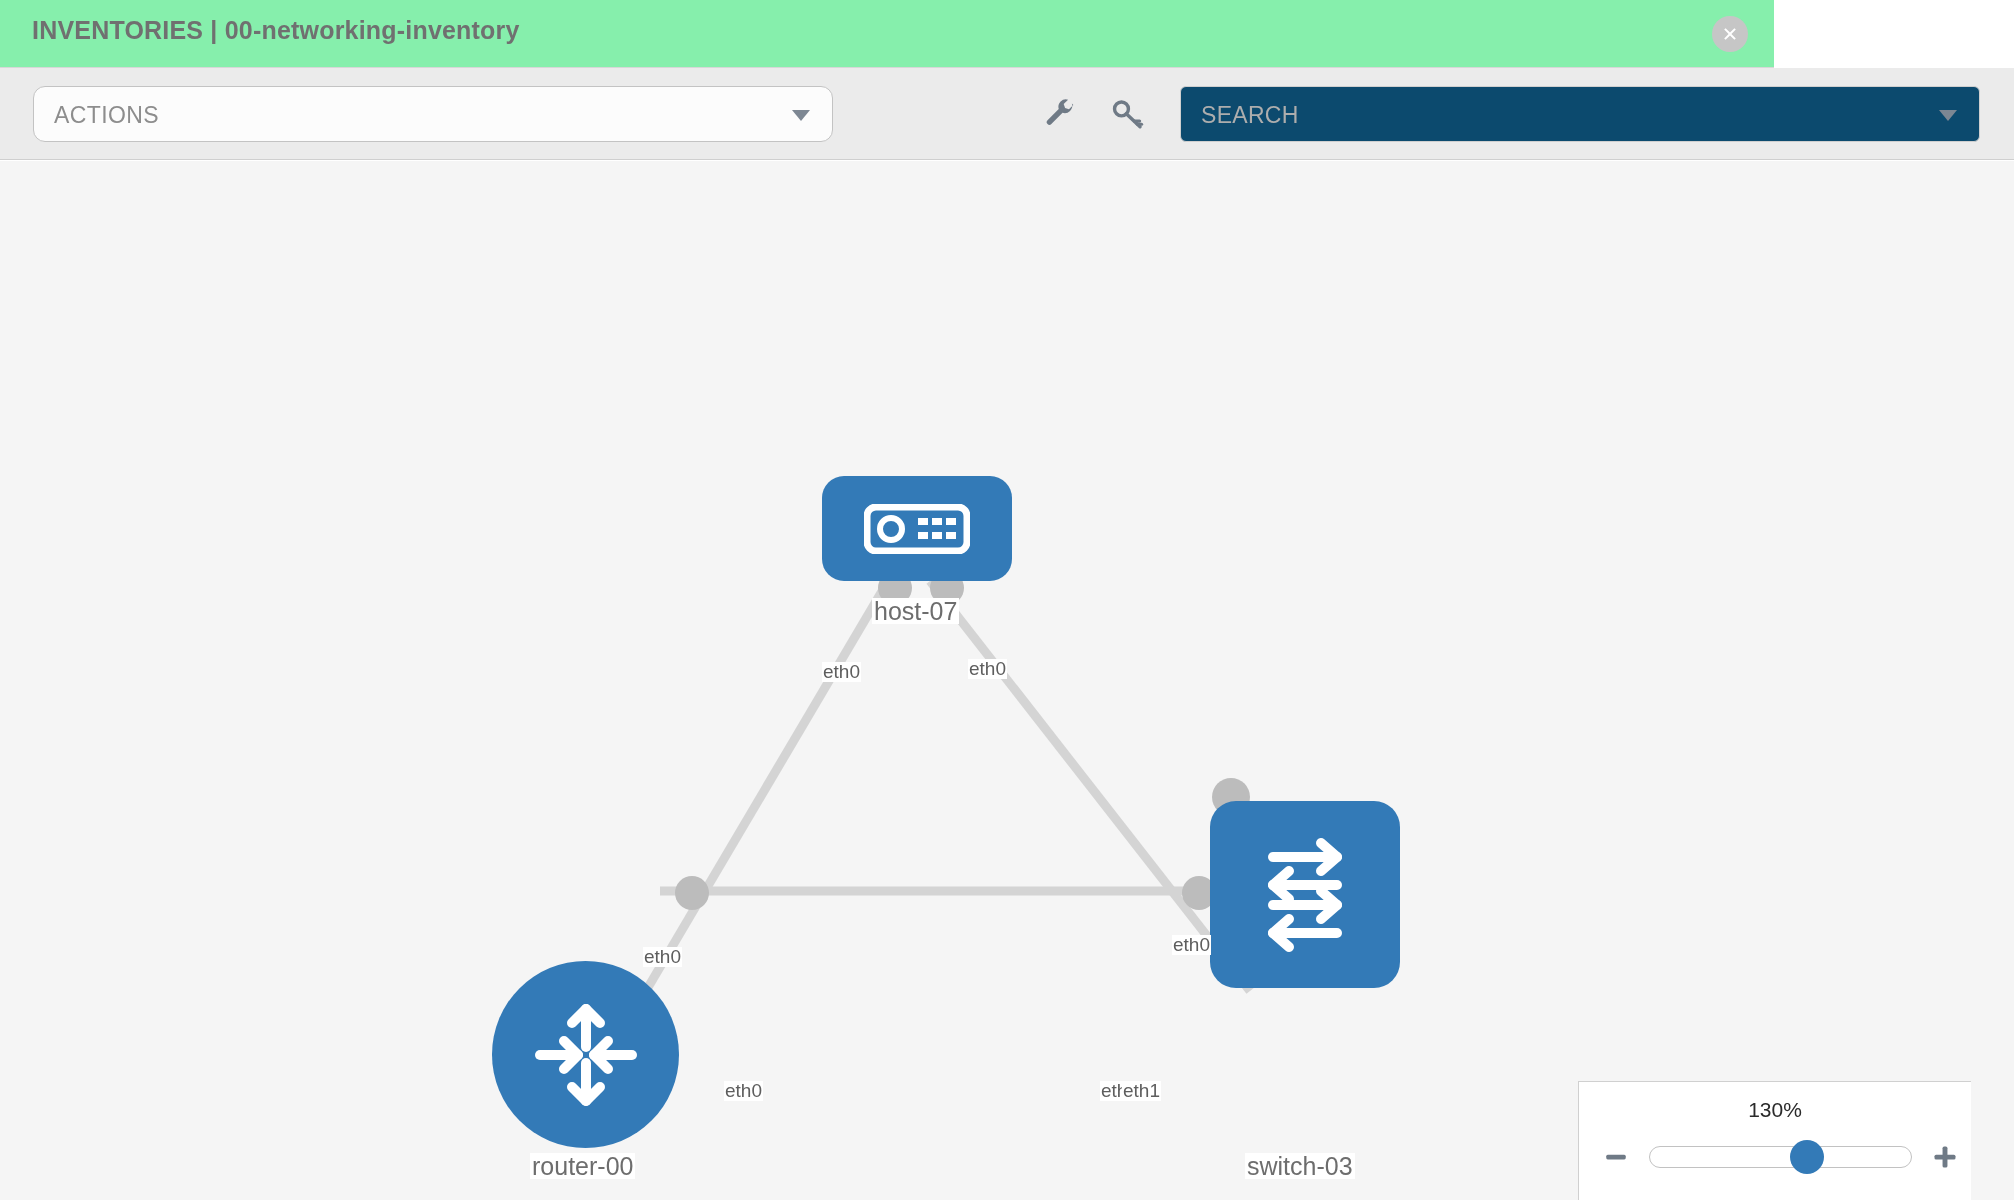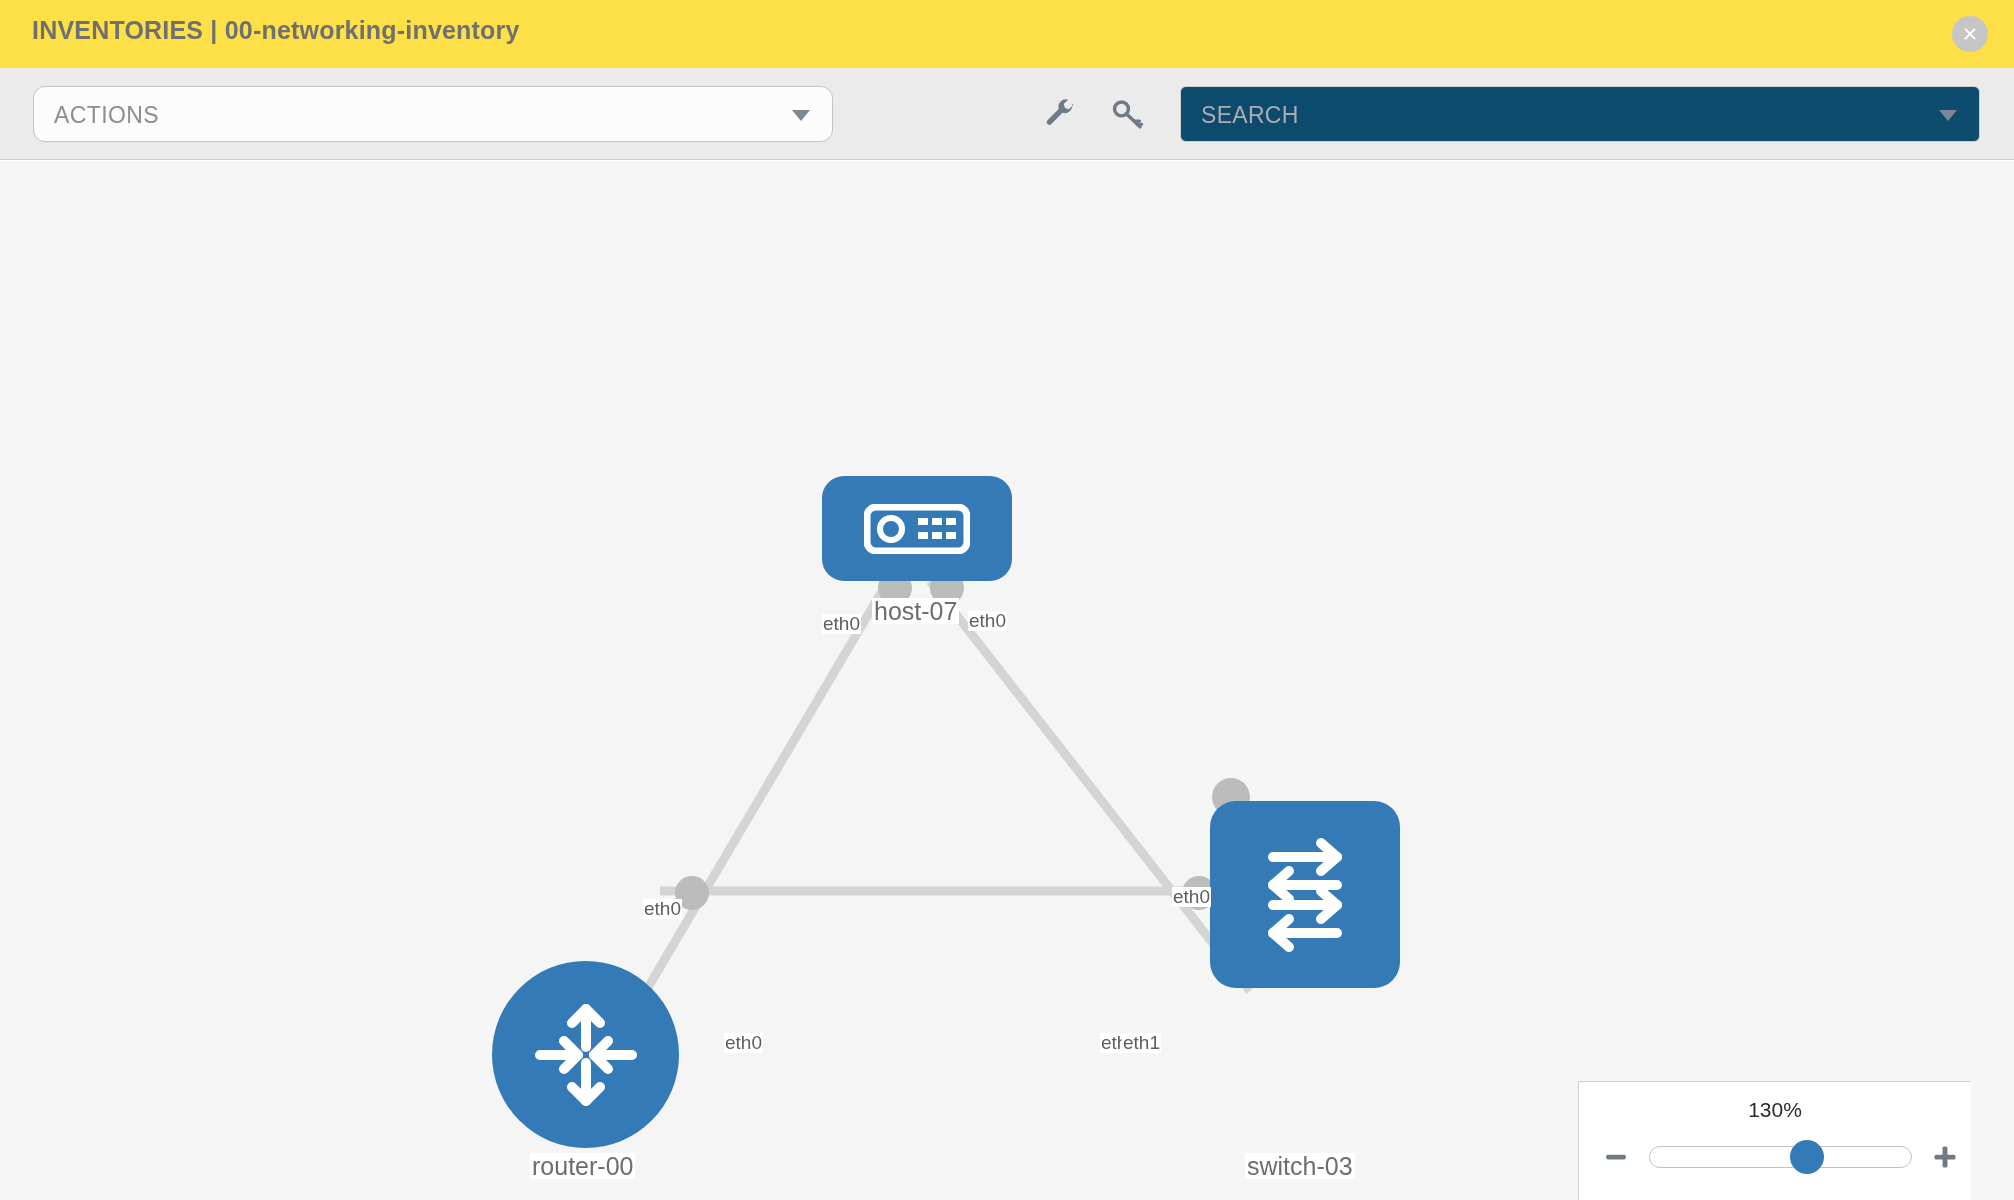--- a/index.html
+++ b/index.html
@@ -7,22 +7,22 @@
     width: 2014px; height: 1200px;
     font-family: "Liberation Sans", sans-serif;
     background: #ffffff;
     overflow: hidden;
   }
   #app { position: relative; width: 2014px; height: 1200px; }
 
   
   .header {
     position: absolute; left: 0; top: 0;
-    width: 2014px; height: 68px;
-    background: #fde047;
+    width: 1774px; height: 68px;
+    background: #86efac;
     border-bottom: 1px solid #d7d7d7;
   }
   .header-title {
     position: absolute; left: 32px; top: 16px;
     font-size: 25px; font-weight: bold;
     color: #707070;
     letter-spacing: 0.2px;
     white-space: nowrap;
   }
   .close-icon {
@@ -110,20 +110,21 @@
     padding: 0 2px;
     line-height: 1.05;
   }
   .iface-label {
     position: absolute;
     font-size: 19px; color: #5e5e5e;
     background: #ffffff;
     white-space: nowrap;
     padding: 0 1px;
     line-height: 1.05;
+    margin-top: 48px;
   }
   .port-dot {
     position: absolute;
     background: #bcbcbc;
     border-radius: 50%;
   }
 
   
   .zoom-panel {
     position: absolute; left: 1578px; top: 1081px;

